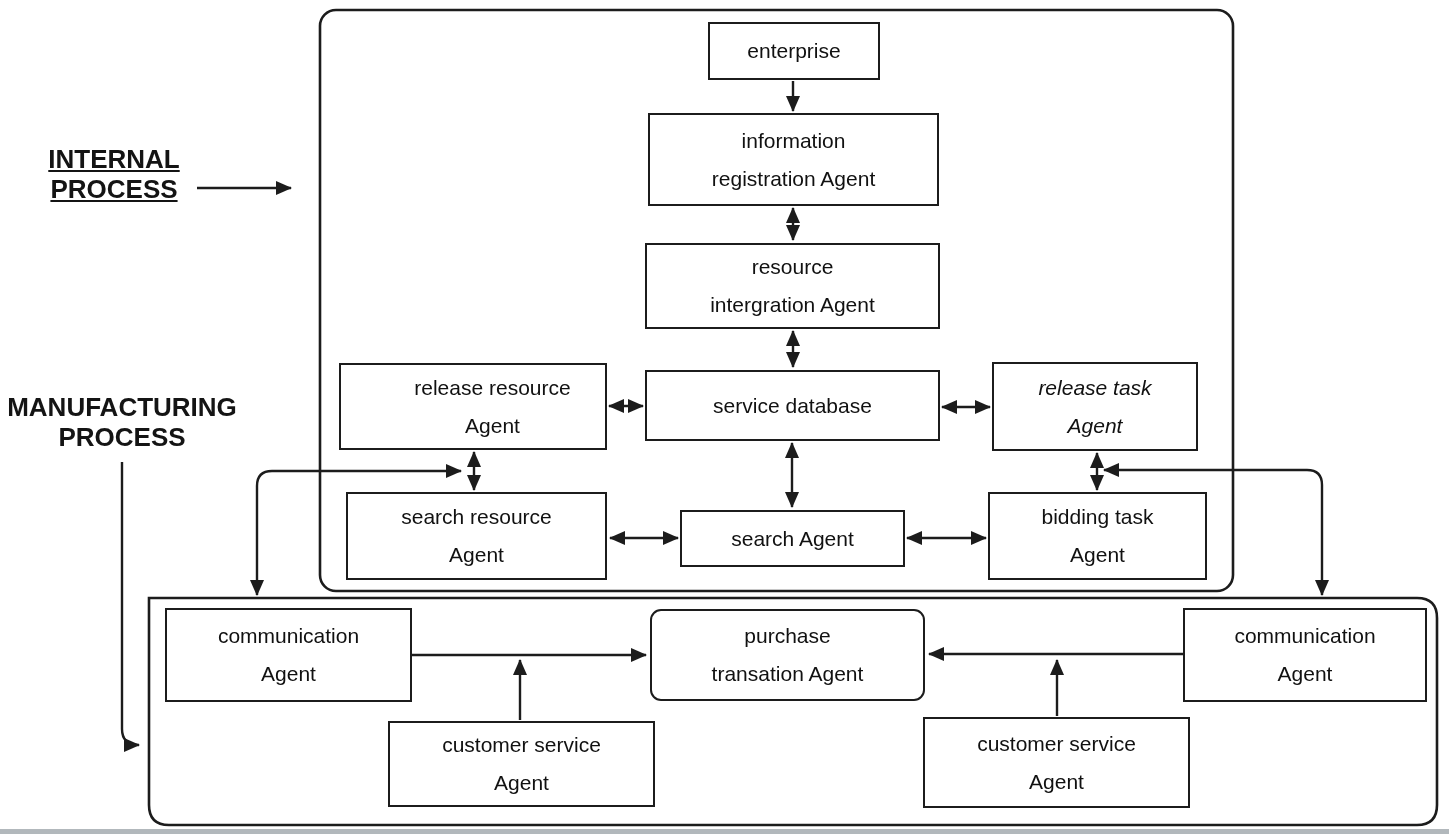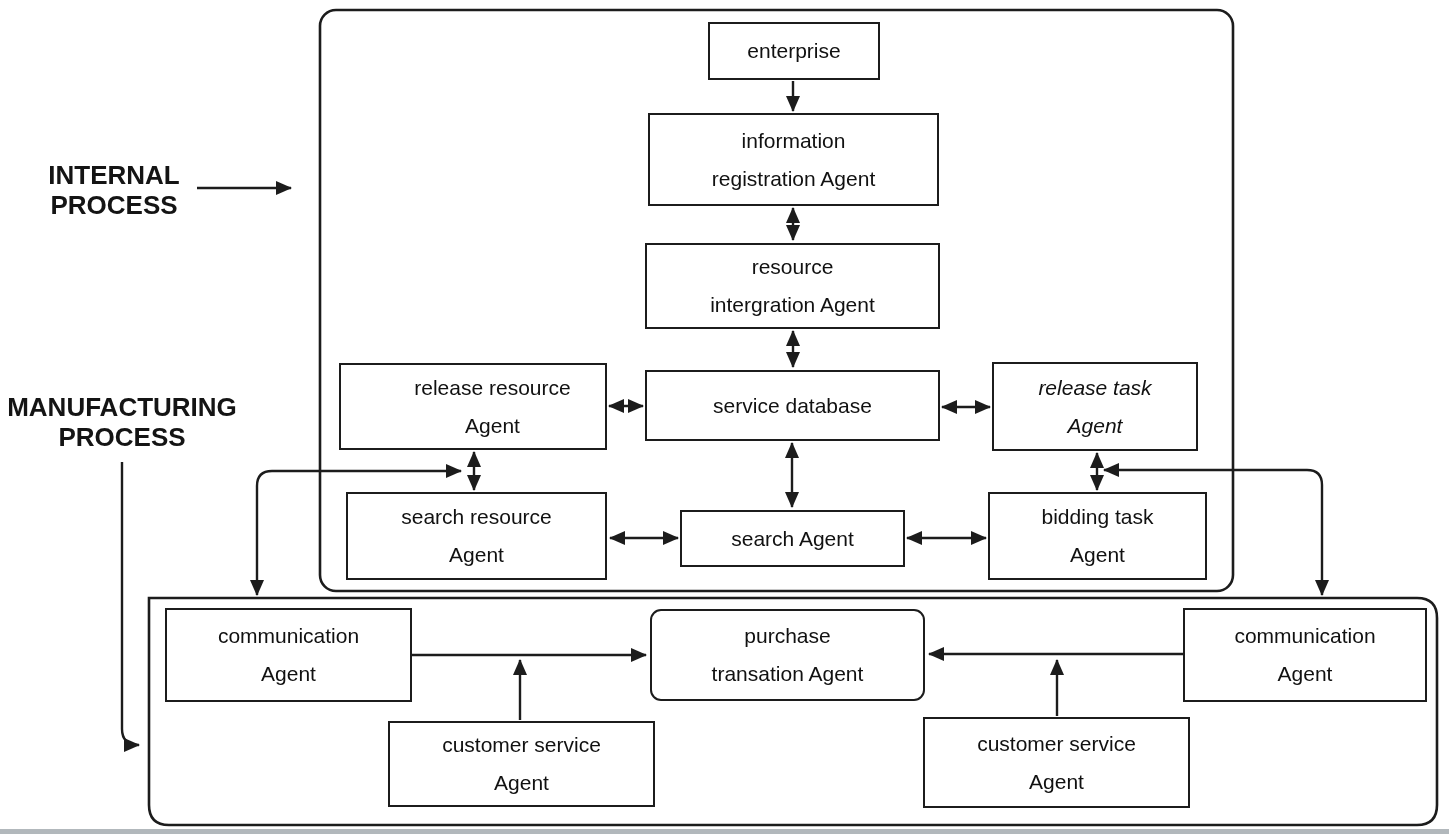--- a/index.html
+++ b/index.html
@@ -48,21 +48,21 @@
   .n-resource-db       { left: 645px;  top: 370px; width: 295px; height: 71px; }
   .n-release-task      { left: 992px;  top: 362px; width: 206px; height: 89px; font-style: italic; }
   .n-search-resource   { left: 346px;  top: 492px; width: 261px; height: 88px; }
   .n-search-agent      { left: 680px;  top: 510px; width: 225px; height: 57px; }
   .n-bidding-task      { left: 988px;  top: 492px; width: 219px; height: 88px; }
   .n-comm-left         { left: 165px;  top: 608px; width: 247px; height: 94px; }
   .n-purchase          { left: 650px;  top: 609px; width: 275px; height: 92px; border-radius: 11px; }
   .n-comm-right        { left: 1183px; top: 608px; width: 244px; height: 94px; }
   .n-cs-left           { left: 388px;  top: 721px; width: 267px; height: 86px; }
   .n-cs-right          { left: 923px;  top: 717px; width: 267px; height: 91px; }
-  .lbl-internal        { left: 28px;   top: 160px; width: 172px; }
+  .lbl-internal        { left: 28px;   top: 144px; width: 172px; text-decoration: underline; }
   .lbl-manufacturing   { left: 2px;    top: 392px; width: 240px; }
   .bottom-strip {
     position: absolute;
     left: 0; top: 829px;
     width: 1449px; height: 5px;
     background: #b2b8bc;
   }
 </style>
 </head>
 <body>

